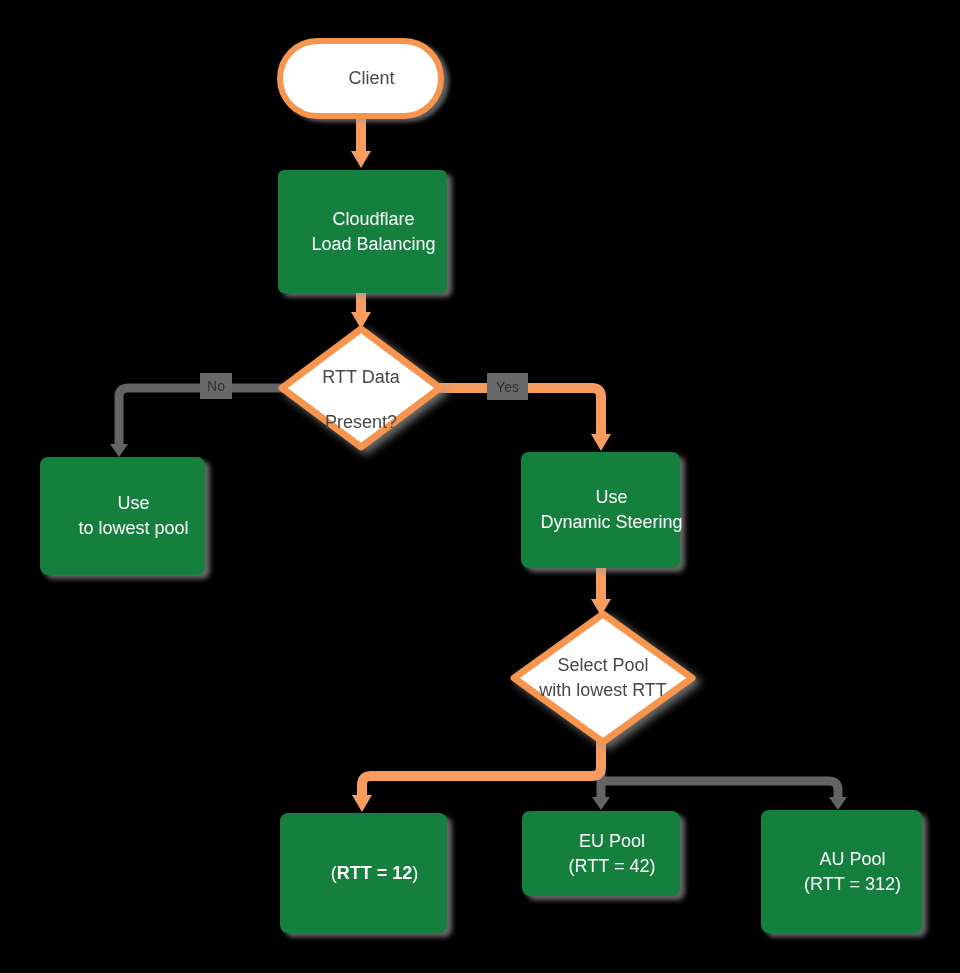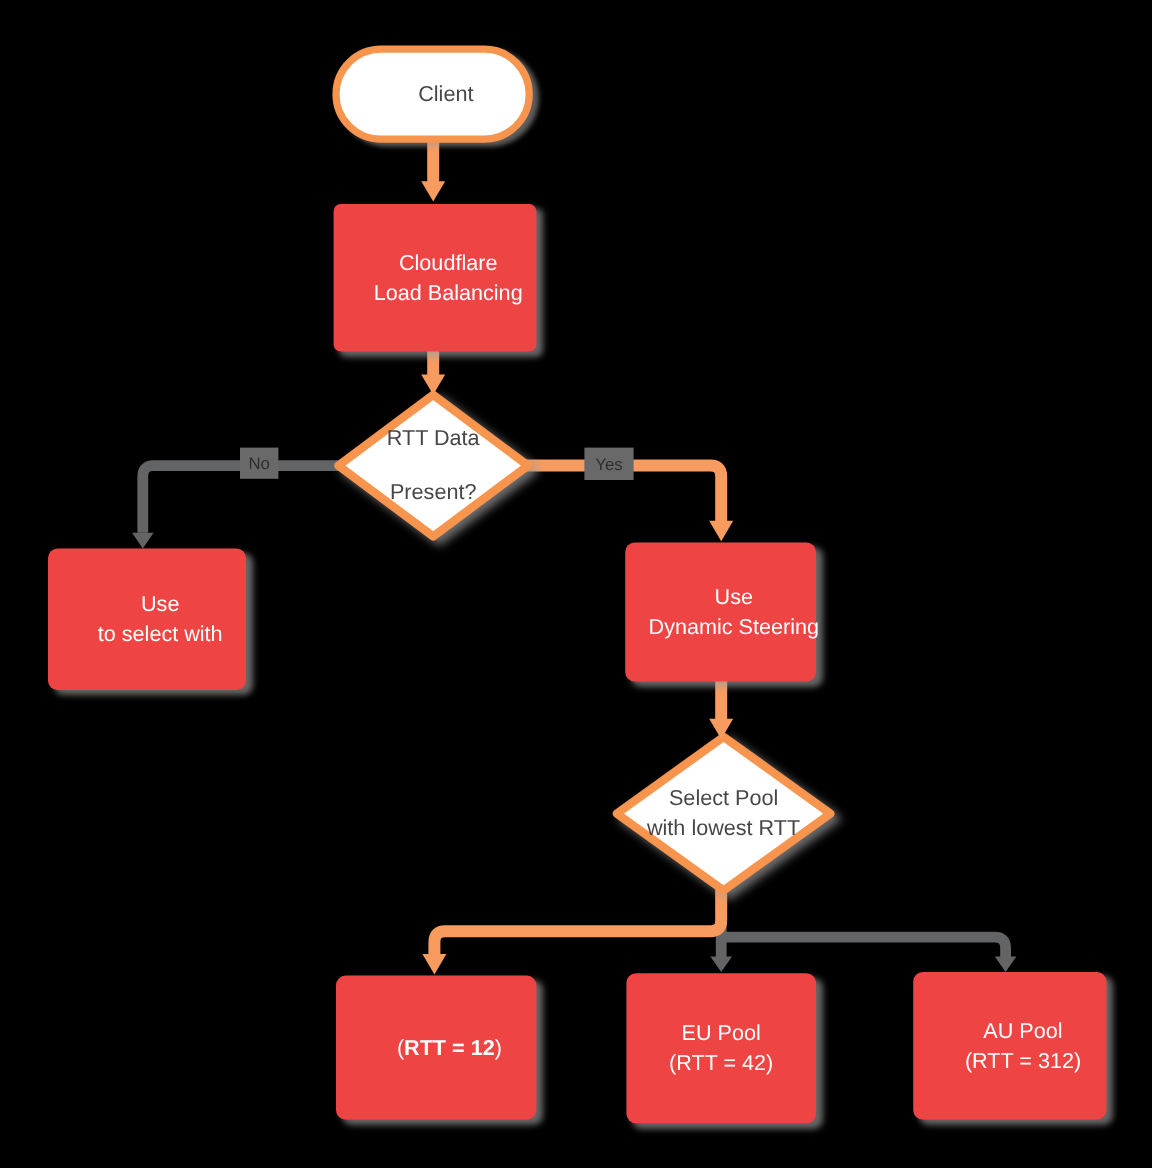--- a/index.html
+++ b/index.html
@@ -13,21 +13,21 @@
   .layer{position:absolute;left:0;top:0;width:960px;height:973px;}
   .node{
     position:absolute;
     display:flex;flex-direction:column;justify-content:center;align-items:center;
     text-align:center;
     box-sizing:border-box;
     border-radius:8px;
   }
   .node .ln{display:block;width:100%;padding-left:22px;}
   .box{
-    background:#ef4444;
+    background:#15803d;
     color:#FFFFFF;
     font-size:18px;line-height:25px;
     box-shadow:5px 4px 5px rgba(158,158,158,0.65);
   }
   .stadium{
     background:#FFFFFF;
     border:6px solid #F7944D;
     border-radius:42px;
     color:#474747;
     font-size:18px;
@@ -87,48 +87,48 @@
 
   <div class="node stadium" style="left:277px;top:38px;width:167px;height:81px;">
     <span class="ln">Client</span>
   </div>
 
   <div class="node box" style="left:278px;top:170px;width:169px;height:123px;border-radius:6px;">
     <span class="ln">Cloudflare</span>
     <span class="ln">Load Balancing</span>
   </div>
 
-  <div class="diamond-text" style="left:291px;top:362px;width:140px;height:52px;gap:20px;">
+  <div class="diamond-text" style="left:291px;top:374px;width:140px;height:52px;gap:20px;">
     <span class="ln">RTT Data</span>
     <span class="ln">Present?</span>
   </div>
 
   <div class="edge-label" style="left:200px;top:373px;width:32px;height:26px;">No</div>
   <div class="edge-label" style="left:487px;top:373px;width:41px;height:27px;">Yes</div>
 
   <div class="node box" style="left:40px;top:457px;width:165px;height:118px;">
     <span class="ln">Use</span>
-    <span class="ln">to select with</span>
+    <span class="ln">to lowest pool</span>
   </div>
 
   <div class="node box" style="left:521px;top:452px;width:159px;height:116px;">
     <span class="ln">Use</span>
     <span class="ln">Dynamic Steering</span>
   </div>
 
   <div class="diamond-text" style="left:518px;top:652px;width:170px;height:52px;">
     <span class="ln">Select Pool</span>
     <span class="ln">with lowest RTT</span>
   </div>
 
   <div class="node box" style="left:280px;top:813px;width:167px;height:120px;">
     <span class="ln"><span>(</span><span class="bold">RTT = 12</span><span>)</span></span>
   </div>
 
-  <div class="node box" style="left:522px;top:811px;width:158px;height:125px;align-items:flex-end;">
+  <div class="node box" style="left:522px;top:811px;width:158px;height:85px;">
     <span class="ln">EU Pool</span>
     <span class="ln">(RTT = 42)</span>
   </div>
 
   <div class="node box" style="left:761px;top:810px;width:161px;height:123px;">
     <span class="ln">AU Pool</span>
     <span class="ln">(RTT = 312)</span>
   </div>
 
 </div>

